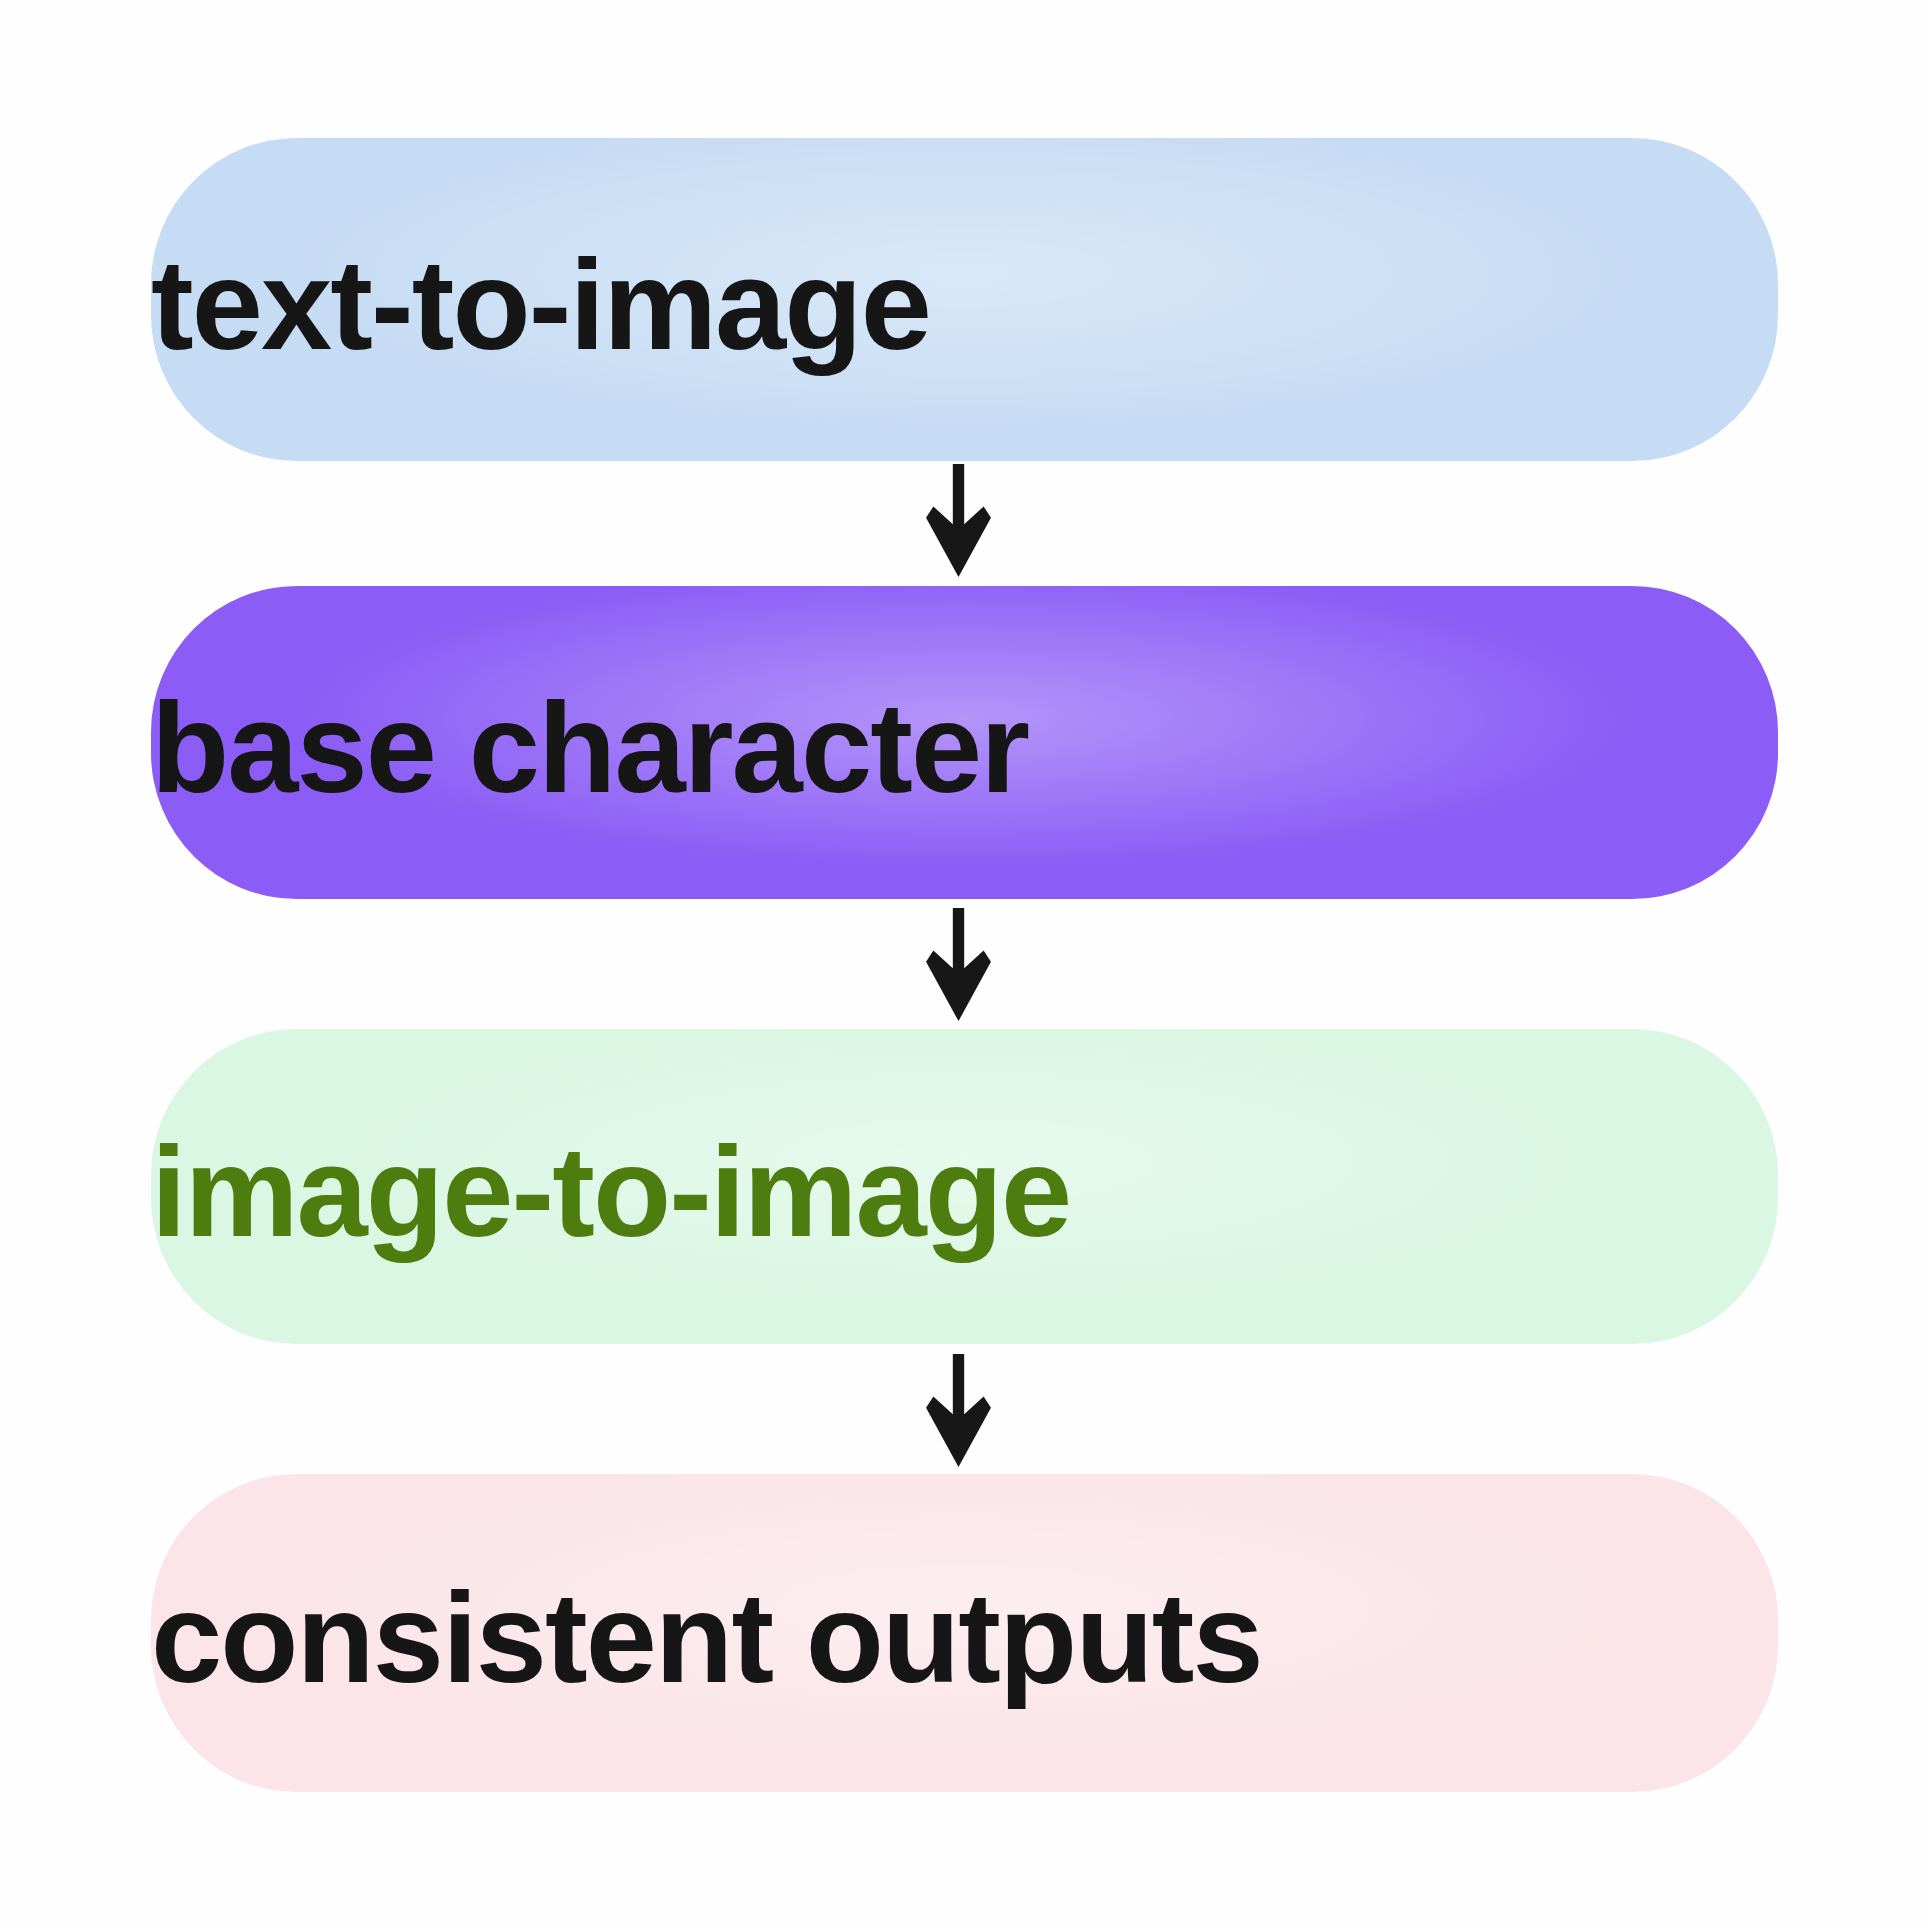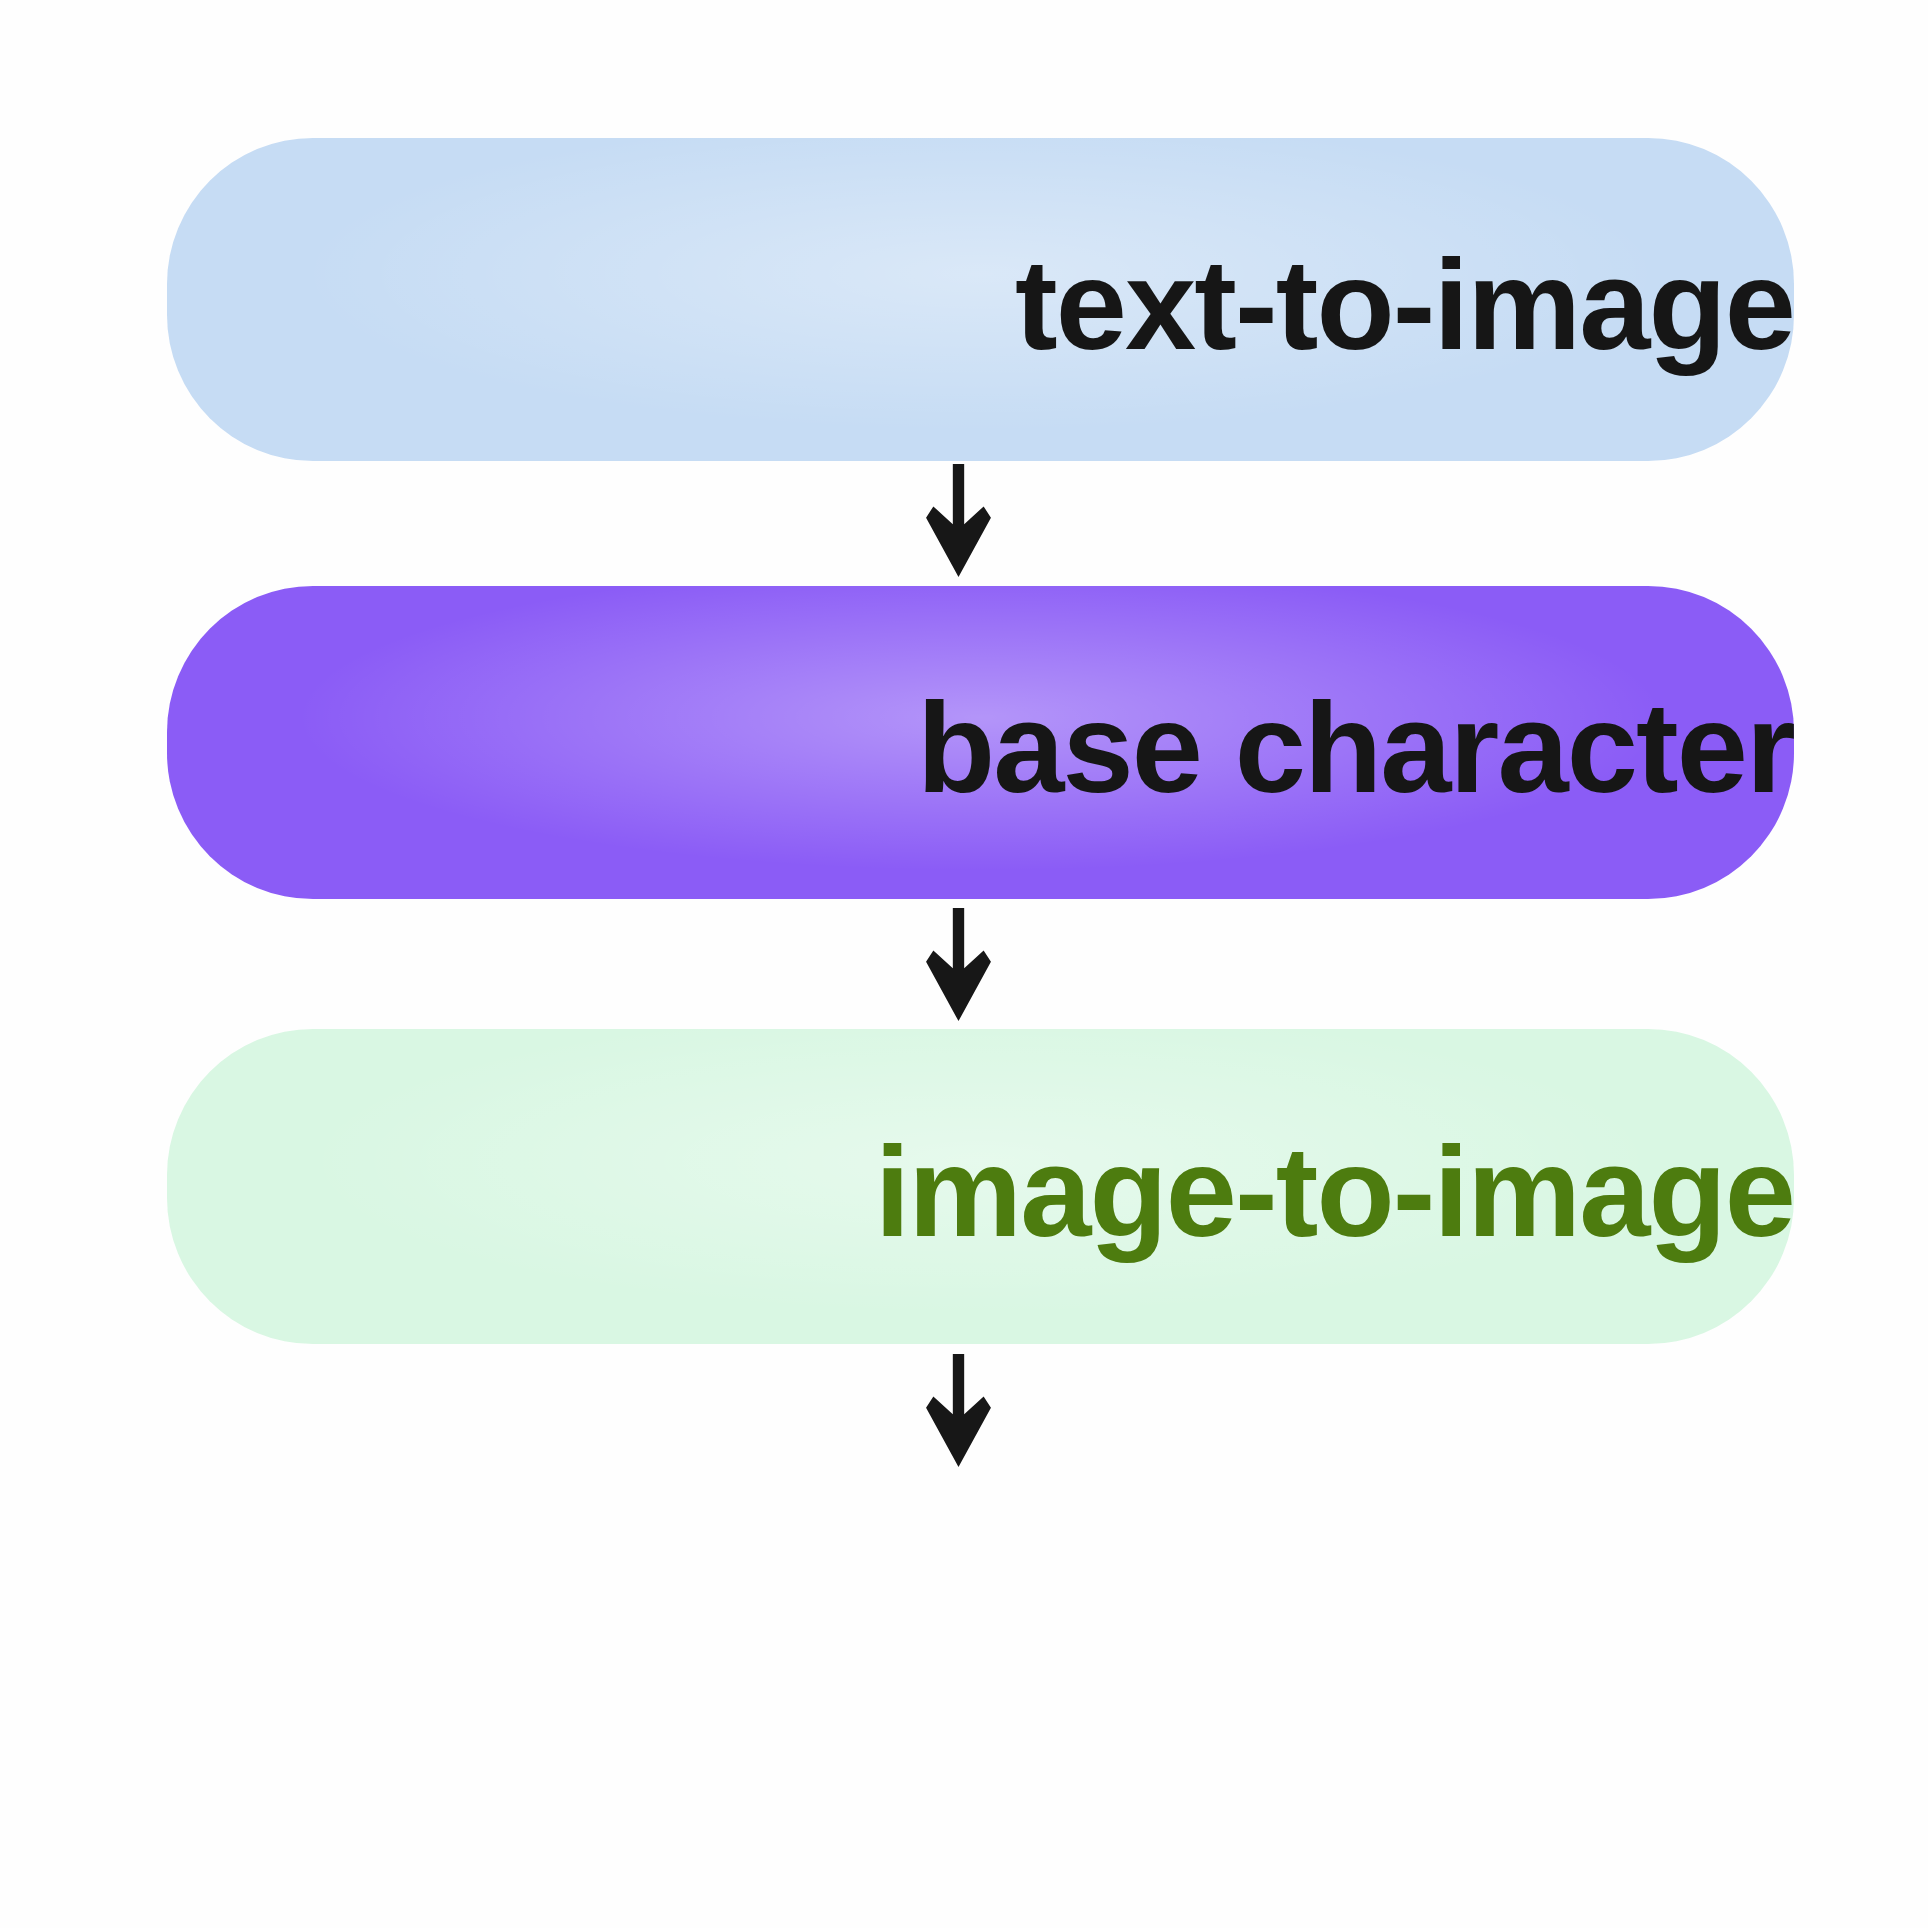--- a/index.html
+++ b/index.html
@@ -9,26 +9,26 @@
   }
   .canvas {
     position: relative;
     width: 1928px;
     height: 1928px;
     overflow: hidden;
     font-family: "Liberation Sans", sans-serif;
   }
   .node {
     position: absolute;
-    left: 167px;
+    left: 151px;
     width: 1627px;
     border-radius: 146px;
     display: flex;
     align-items: center;
-    justify-content: flex-end;
+    justify-content: flex-start;
   }
   
   .node::after {
     content: "";
     position: absolute;
     inset: 0;
     border-radius: 146px;
     background: radial-gradient(ellipse 60% 70% at 50% 42%,
                 rgba(255,255,255,0.35), rgba(255,255,255,0) 70%);
     pointer-events: none;
@@ -78,15 +78,18 @@
   </svg>
 
   <div class="node node-3" style="background: rgb(217, 247, 227);">
     <span class="label" style="color: #4d7c0f;">image-to-image</span>
   </div>
 
   <svg class="arrow arrow-3" viewBox="0 0 90 122" preserveAspectRatio="none">
     <path d="M38,0 L52,0 L52,64 L76,45 L85,57 L45,120 L5,57 L14,45 L38,64 Z" fill="#171717"></path>
   </svg>
 
+  <div class="node node-4" style="background: rgb(251, 229, 232);">
+    <span class="label" style="color: rgb(22, 22, 22);">consistent outputs</span>
+  </div>
 
 </div>
 
 
 </body></html>

